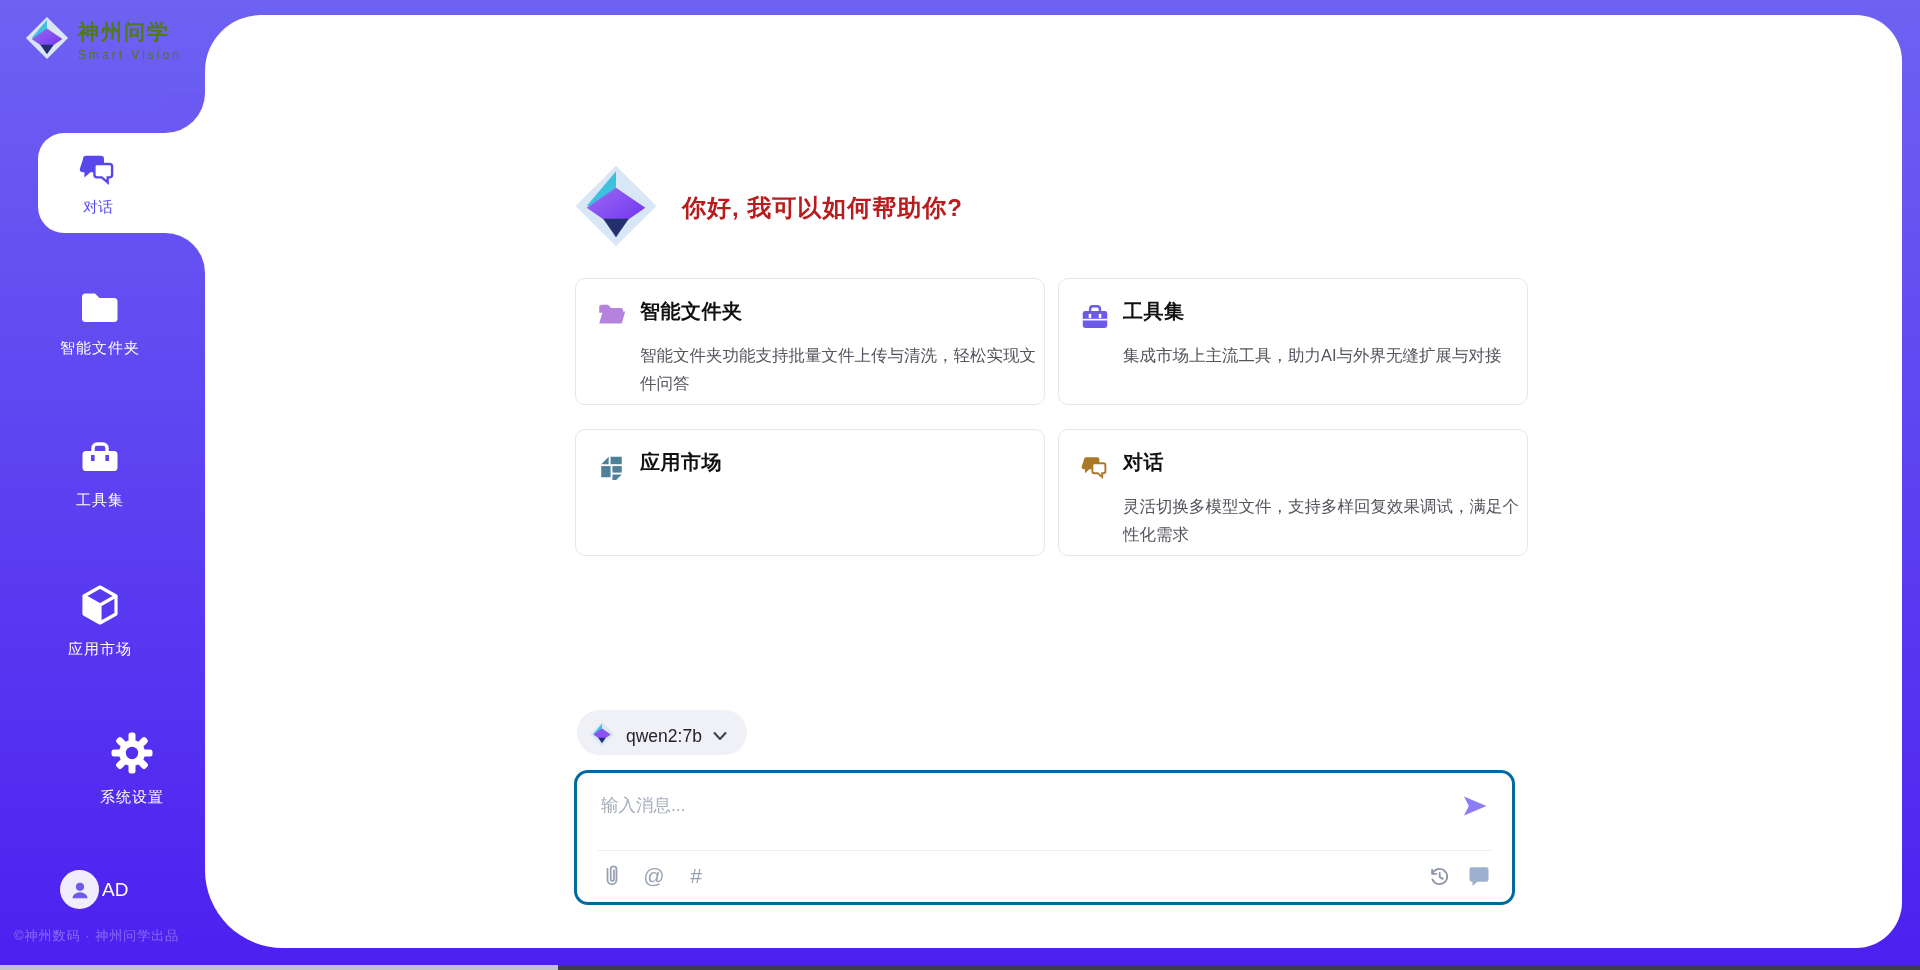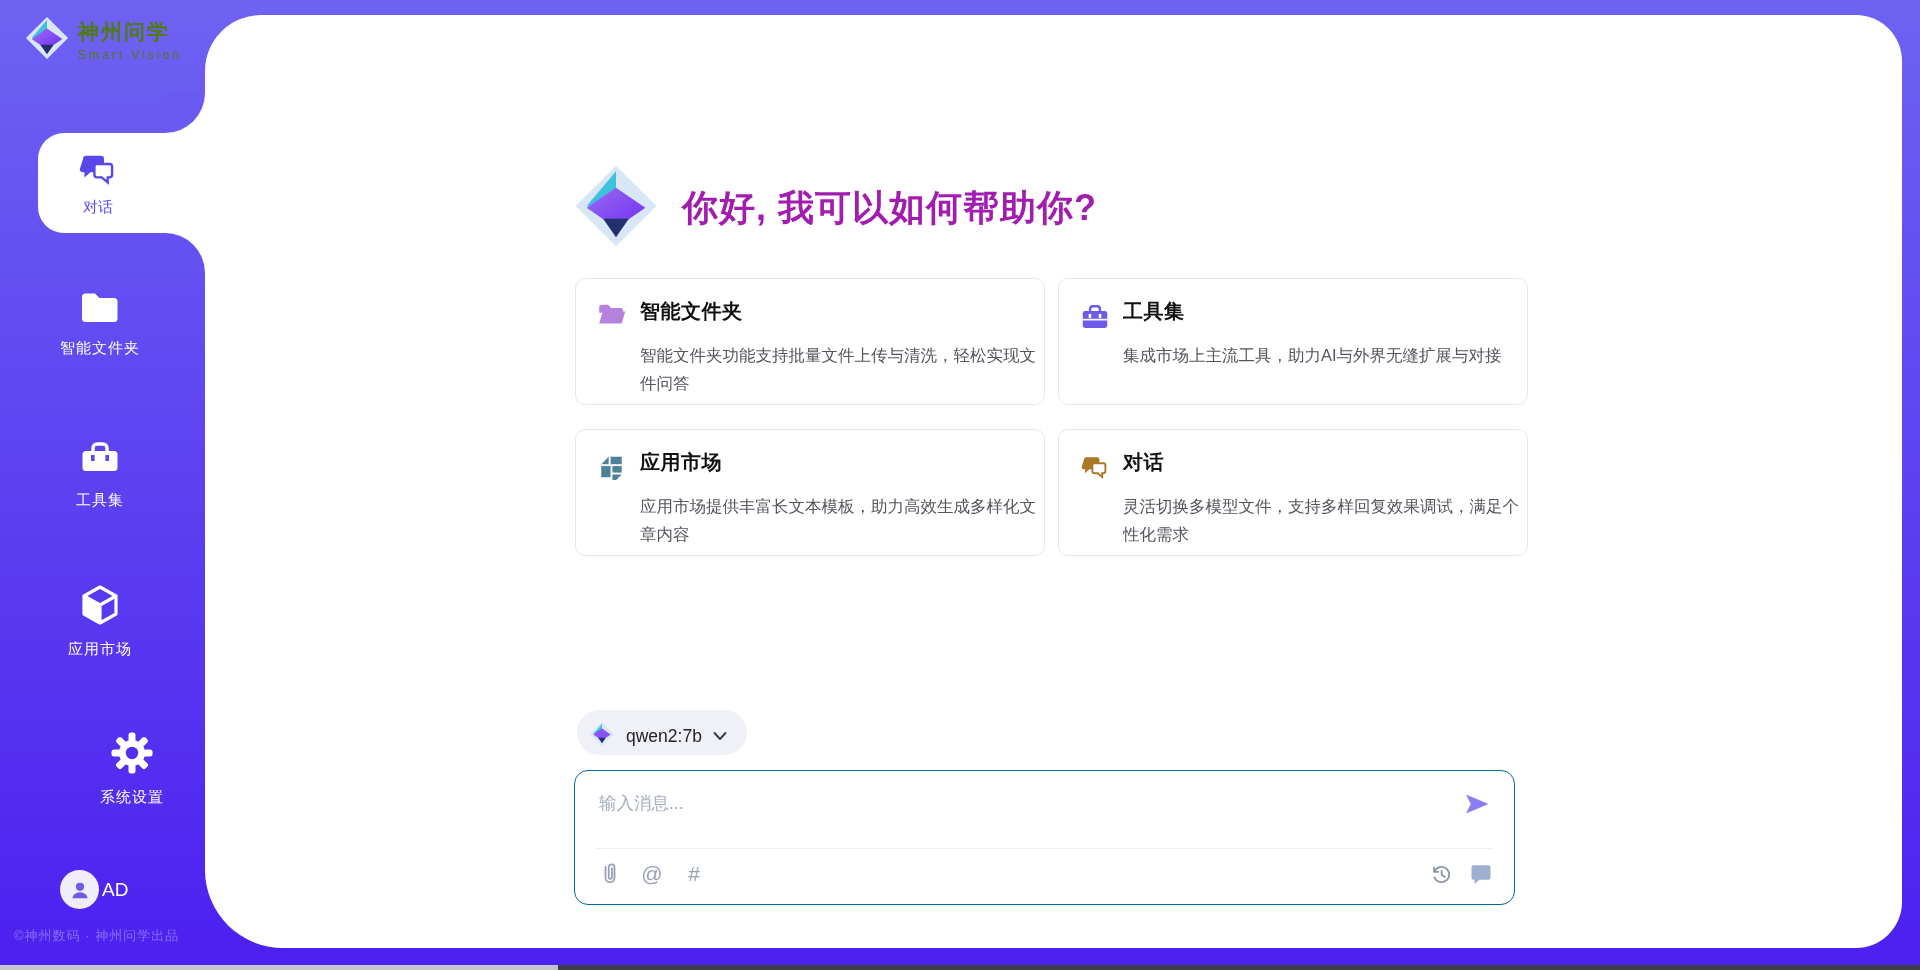--- a/index.html
+++ b/index.html
@@ -34,38 +34,38 @@
     position:absolute; left:0; width:200px; display:flex; flex-direction:column;
     align-items:center; gap:9px; cursor:pointer;
   }
   .nav-item .label { color:#ffffff; font-size:15px; font-weight:500; letter-spacing:1px; }
   .user-row { position:absolute; left:60px; top:870px; display:flex; align-items:center; gap:3px; cursor:pointer; }
   .avatar { width:39px; height:39px; border-radius:50%; background:#f2edfd; display:flex; align-items:center; justify-content:center; }
   .user-name { color:#fff; font-size:19px; }
   .copyright { position:absolute; left:14px; top:927px; color:rgba(255,255,255,0.32); font-size:13px; letter-spacing:1px; }
   
   .greeting { position:absolute; left:572px; top:162px; display:flex; align-items:center; gap:22px; }
-  .greeting-title { font-size:36px; font-weight:800; color:#a21caf; letter-spacing:1px; }
+  .greeting-title { font-size:24px; font-weight:800; color:#b91c1c; letter-spacing:1px; }
   .card {
     position:absolute; width:470px; height:127px; background:#fff;
     border:1px solid #e5e7ec; border-radius:10px; cursor:pointer;
   }
   .card .icon-box { position:absolute; left:21px; top:23px; }
   .card .card-title { position:absolute; left:64px; top:19px; font-size:20px; font-weight:800; color:#111113; letter-spacing:0.5px; }
   .card .card-desc { position:absolute; left:64px; top:62px; width:400px; font-size:16.5px; line-height:28px; color:#54555d; }
   .card1 { left:575px; top:278px; } .card2 { left:1058px; top:278px; }
   .card3 { left:575px; top:429px; } .card4 { left:1058px; top:429px; }
   .model-pill {
     position:absolute; left:577px; top:710px; height:45px; padding:7px 20px 0 12px;
     background:#f0f1f6; border-radius:23px; display:flex; align-items:center; gap:11px; cursor:pointer;
   }
   .model-pill .model-name { font-size:17.5px; color:#232329; }
   .composer {
     position:absolute; left:574px; top:770px; width:941px; height:135px;
-    border:1px solid #0369a1; border-radius:14px; background:#fff;
+    border:3px solid #0369a1; border-radius:14px; background:#fff;
   }
   .composer input {
     position:absolute; left:24px; top:14px; width:820px; height:36px;
     border:none; outline:none; font-size:17.5px; color:#33343a;
     font-family:"Liberation Sans","DejaVu Sans",sans-serif; background:transparent;
   }
   .composer input::placeholder { color:#a6adbd; }
   .send-btn { position:absolute; right:20px; top:16px; width:34px; height:34px;
     display:flex; align-items:center; justify-content:center; cursor:pointer; }
   .composer .divider { position:absolute; left:20px; right:20px; top:77px; height:1px; background:#edeff3; }
@@ -253,21 +253,20 @@
       <g fill="#4e8099">
         <polygon points="4,12 12,4 12,12"></polygon>
         <rect x="14" y="4" width="12" height="8"></rect>
         <rect x="4" y="14" width="10" height="12"></rect>
         <rect x="16" y="14" width="10" height="7"></rect>
         <polygon points="16,23 26,23 20,29 16,29"></polygon>
       </g>
     </svg>
   </span>
   <span class="card-title">应用市场</span>
-  <span class="card-desc">应用市场提供丰富长文本模板，助力高效生成多样化文章内容</span>
 </div>
 
 <div class="card card4">
   <span class="icon-box">
     <svg width="30" height="28" viewBox="0 0 40 38">
       <path d="M5 9 a3.2 3.2 0 0 1 3.2-3.2 h14.6 a3.2 3.2 0 0 1 3.2 3.2 v10 a3.2 3.2 0 0 1 -3.2 3.2 h-10.4 l-6 5.2 v-5.2 h-1.4 a3.2 3.2 0 0 1 -3.2-3.2 z" fill="#a97929"></path>
       <path d="M19 14 h12.5 a2.6 2.6 0 0 1 2.6 2.6 v8.2 a2.6 2.6 0 0 1 -2.6 2.6 h-1.8 v5 l-6 -5 h-4.7 a2.6 2.6 0 0 1 -2.6-2.6 v-8.2 a2.6 2.6 0 0 1 2.6-2.6 z" fill="#ffffff" stroke="#a97929" stroke-width="2.6"></path>
     </svg>
   </span>
   <span class="card-title">对话</span>

